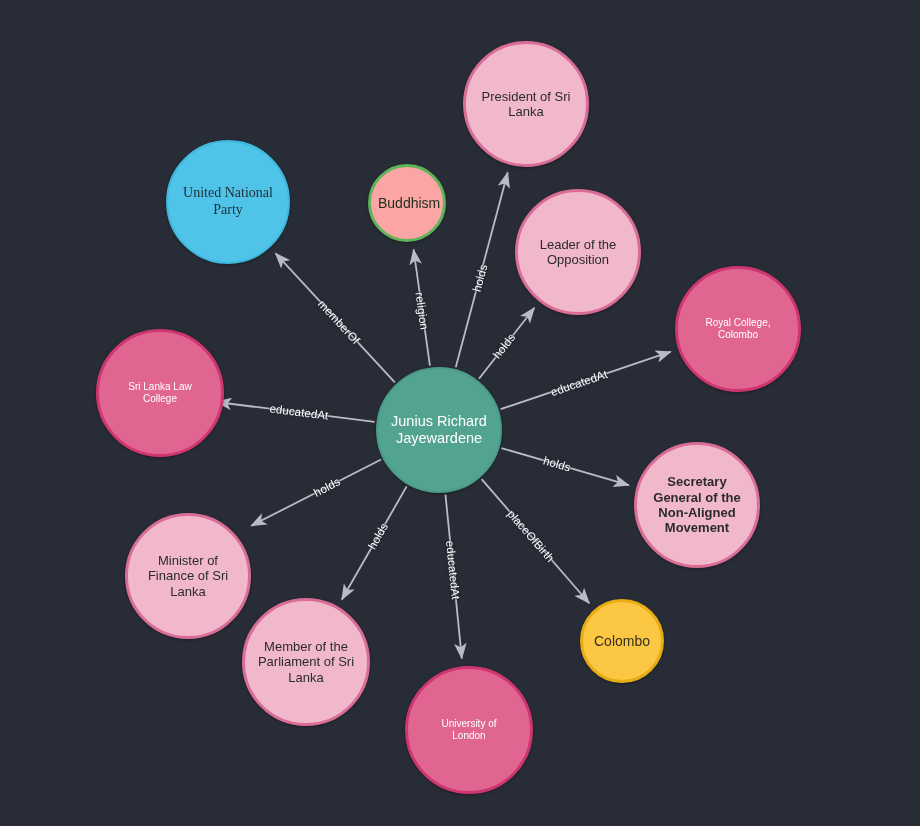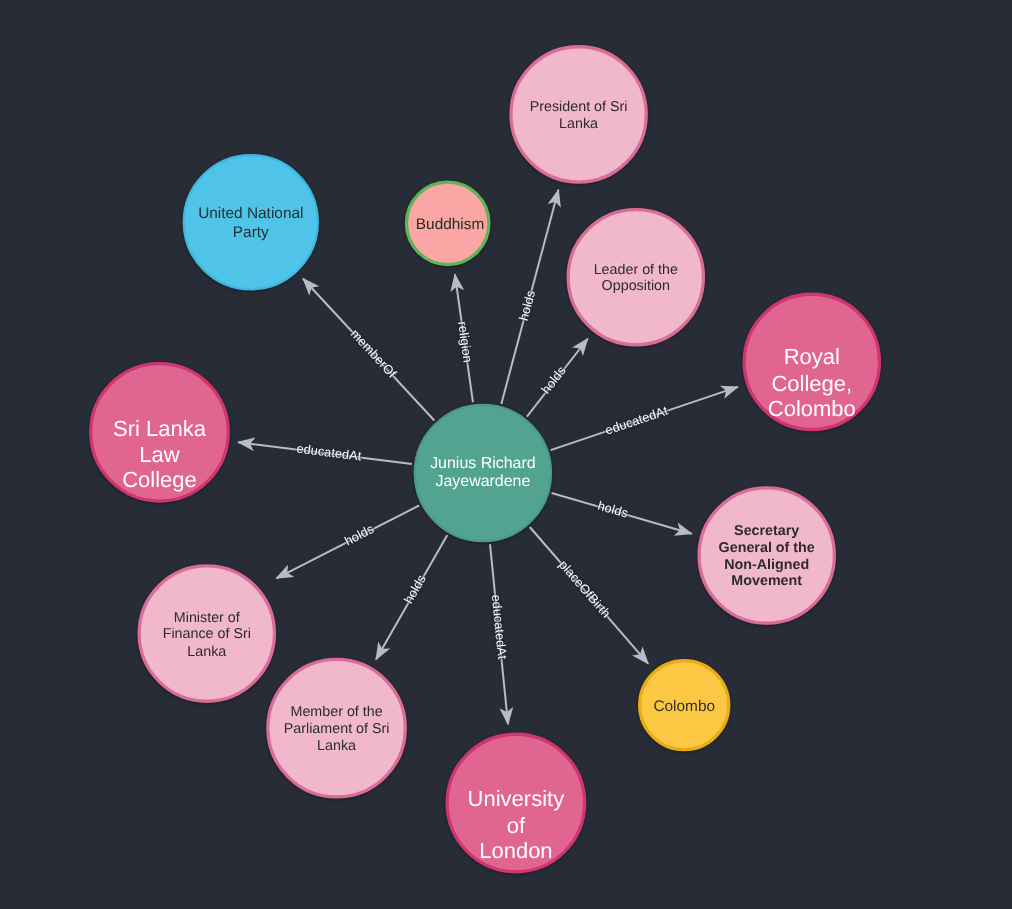--- a/index.html
+++ b/index.html
@@ -68,22 +68,21 @@
   .node.t-role {
     background: #f1b8cc;
     border: 3px solid #da6d96;
     color: #2b2b2b;
     font-size: 13px;
   }
   .node.t-institution {
     background: #e06691;
     border: 3px solid #cf3670;
     color: #ffffff;
-    font-size: 20px;
-    align-items: flex-end;
+    font-size: 10px;
   }
   .node.t-party {
     background: #4fc3e8;
     border: 2px solid #3eb6dd;
     color: #22303a;
     font-size: 14px;
   }
   .node.t-religion {
     background: #8dd67f;
     border: 3px solid #5fb358;
@@ -167,25 +166,25 @@
       <div class="node t-role" style="left: 242px; top: 598px; width: 128px; height: 128px; background: rgb(241, 184, 204); border-color: rgb(218, 109, 150); color: rgb(43, 43, 43);">
         <span class="node-label">Member of the
 Parliament of Sri
 Lanka</span>
       </div>
       <div class="node t-role" style="left: 125px; top: 513px; width: 126px; height: 126px; background: rgb(241, 184, 204); border-color: rgb(218, 109, 150); color: rgb(43, 43, 43);">
         <span class="node-label">Minister of
 Finance of Sri
 Lanka</span>
       </div>
-      <div class="node t-institution" style="left: 81px; top: 329px; width: 128px; height: 128px; background: rgb(224, 102, 145); border-color: rgb(207, 54, 112); color: rgb(255, 255, 255);">
+      <div class="node t-institution" style="left: 96px; top: 329px; width: 128px; height: 128px; background: rgb(224, 102, 145); border-color: rgb(207, 54, 112); color: rgb(255, 255, 255);">
         <span class="node-label">Sri Lanka Law
 College</span>
       </div>
-      <div class="node t-party" style="left: 166px; top: 140px; width: 124px; height: 124px; background: rgb(79, 195, 232); border-color: rgb(62, 182, 221); color: rgb(34, 48, 58);">
+      <div class="node t-party" style="left: 166px; top: 140px; width: 124px; height: 124px; background: rgb(79, 195, 232); border-color: rgb(62, 182, 221); color: rgb(34, 48, 58); font-family: Liberation Serif, serif;">
         <span class="node-label">United National
 Party</span>
       </div>
       <div class="node t-religion" style="left: 368px; top: 164px; width: 78px; height: 78px; background: #fca5a5; border-color: rgb(95, 179, 88); color: rgb(34, 48, 31);">
         <span class="node-label">Buddhism</span>
       </div>
     </div>
 </div>
 
 </body></html>

